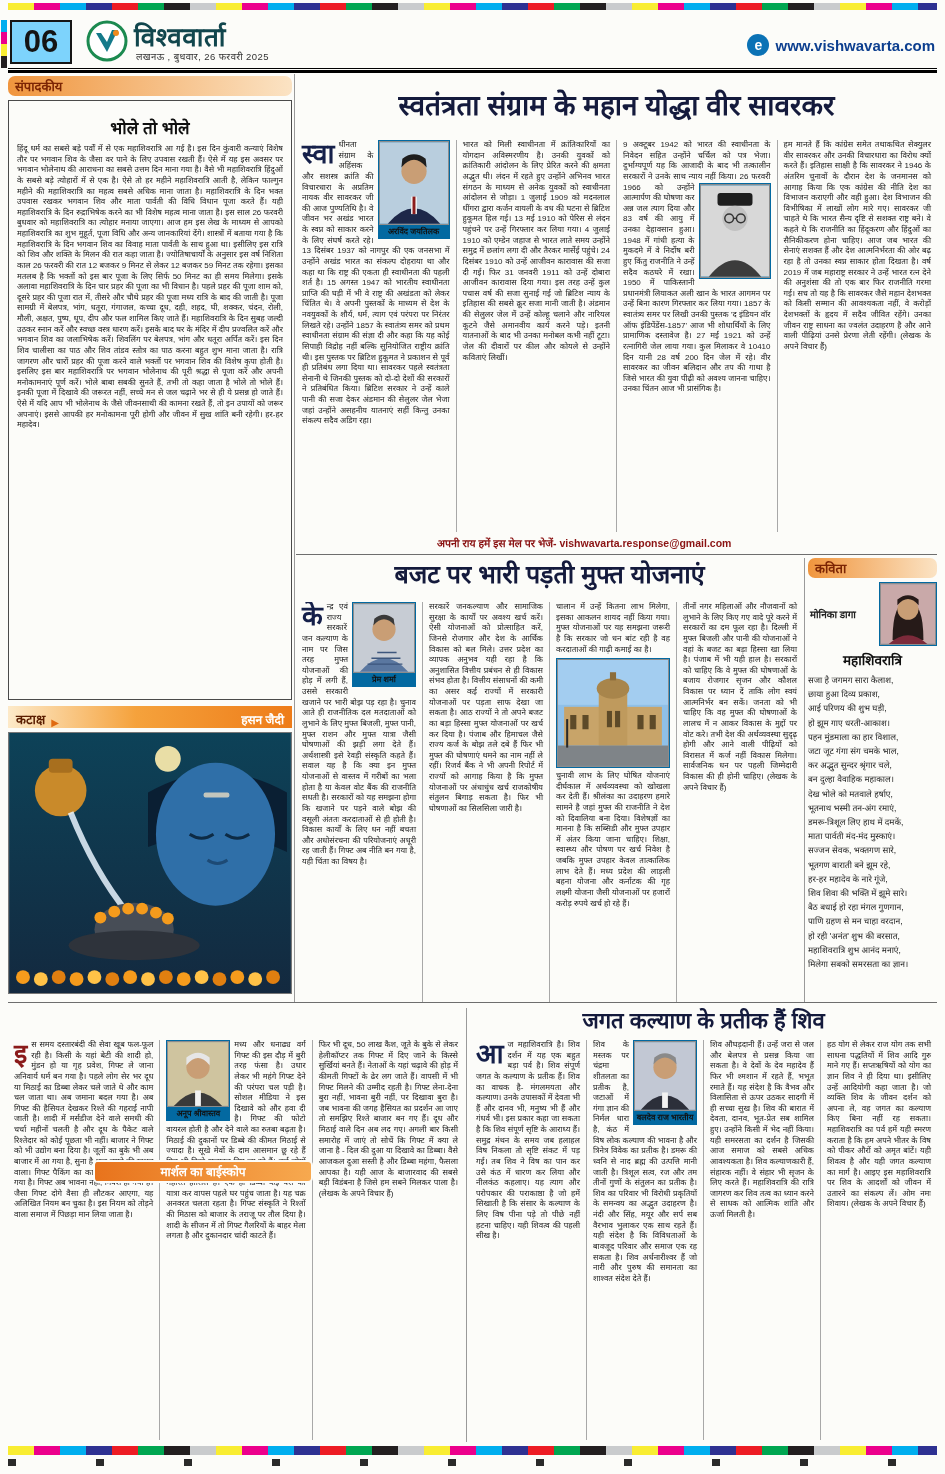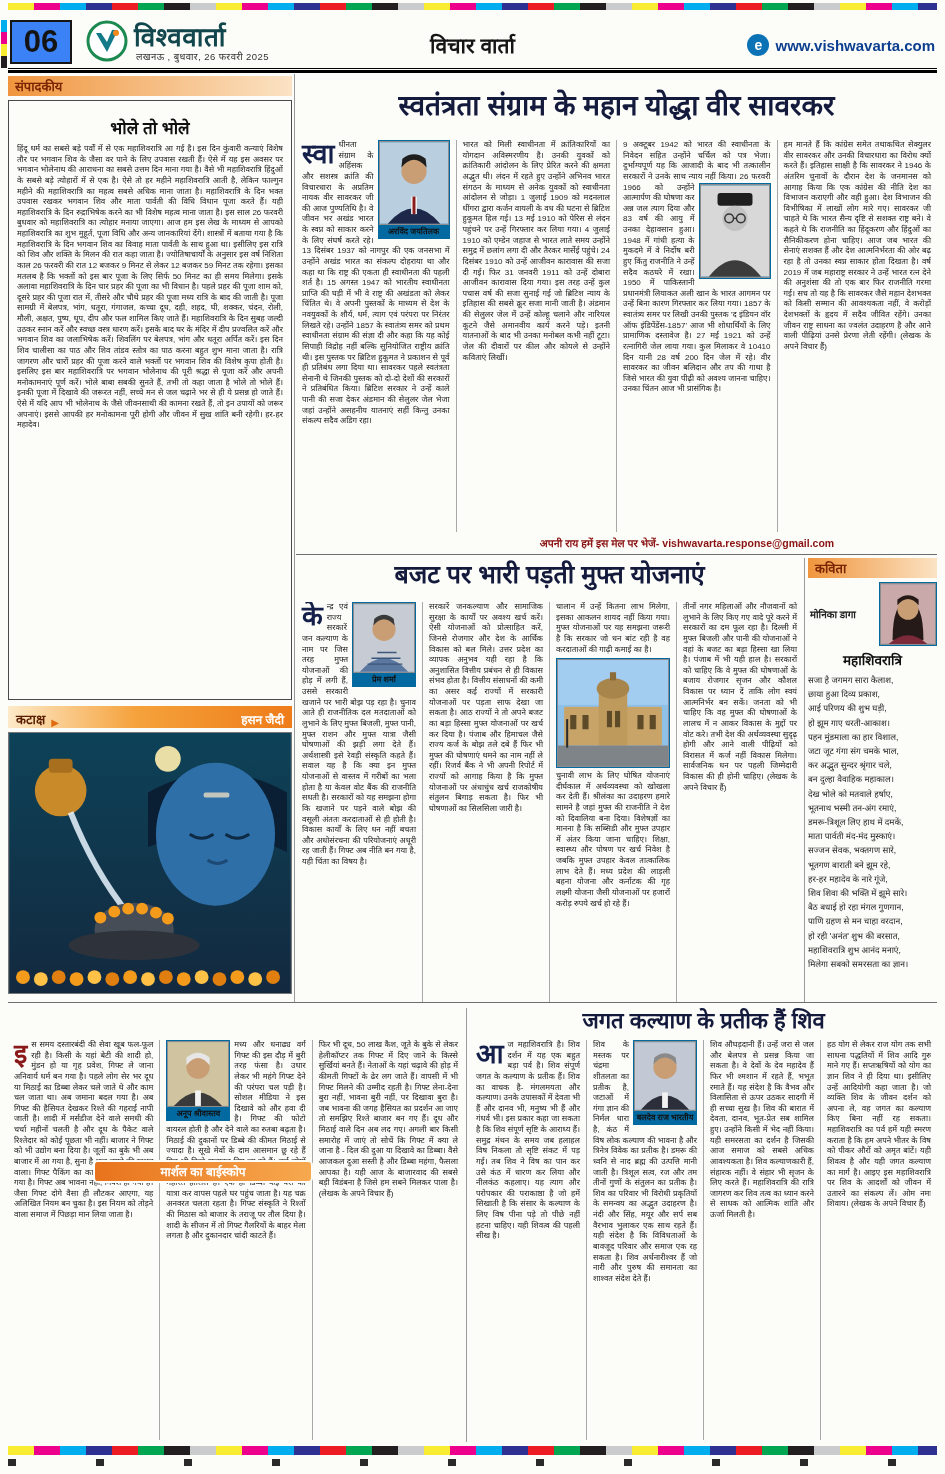--- a/index.html
+++ b/index.html
@@ -2,51 +2,51 @@
 <html><head>
 <meta charset="utf-8">
 <style>
   *{margin:0;padding:0;box-sizing:border-box;}
   html,body{background:#9a9a9a;}
   body{font-family:"Liberation Sans","DejaVu Sans",sans-serif;}
   .page{position:relative;width:945px;height:1474px;margin:0 auto;background:#fcfcf9;overflow:hidden;color:#1b1b1b;}
   .abs{position:absolute;}
   .cbar{background:repeating-linear-gradient(90deg,#f9ed32 0 26px,#ec008c 26px 52px,#00aeef 52px 78px,#2e3192 78px 104px,#ed1c24 104px 130px,#00a651 130px 156px,#231f20 156px 182px,#c9cbcd 182px 208px);}
   .vstrip{background:linear-gradient(#00aeef 0 25%,#ec008c 25% 50%,#f9ed32 50% 75%,#231f20 75% 100%);}
-  .pagenum{left:10px;top:20px;width:62px;height:44px;border:2px solid #161616;background:#3b82f6;display:flex;align-items:center;justify-content:center;font-size:31px;font-weight:bold;color:#141414;}
+  .pagenum{left:10px;top:20px;width:62px;height:44px;border:2px solid #161616;background:#7dd3fc;display:flex;align-items:center;justify-content:center;font-size:31px;font-weight:bold;color:#141414;}
   .logo{left:86px;top:20px;width:42px;height:42px;}
   .masthead{left:134px;top:18px;font-size:26px;font-weight:bold;color:#11464d;letter-spacing:.5px;}
   .dateline{left:136px;top:50px;font-size:9.5px;color:#333;letter-spacing:.4px;}
   .sectitle{left:0;top:31px;width:945px;text-align:center;font-size:21px;font-weight:bold;color:#151515;pointer-events:none;}
   .site{right:10px;top:34px;display:flex;align-items:center;gap:6px;font-size:15px;font-weight:bold;color:#0d3f8f;}
   .ecirc{width:22px;height:22px;border-radius:50%;background:#0b72b5;color:#fff;display:flex;align-items:center;justify-content:center;font-size:14px;font-weight:bold;}
   .mainrule{left:8px;top:68px;width:929px;height:5px;border-top:1px solid #000;border-bottom:3px solid #000;}
   .hrule{border-top:1px solid #6e6e6e;}
   .vrule{border-left:1px solid #9a9a9a;}
-  .orangebar{background:linear-gradient(90deg,#f0953d,#fbe3c4);display:flex;align-items:center;padding:0 7px;font-weight:bold;color:#7c2504;}
+  .orangebar{background:linear-gradient(90deg,#f0953d,#fbe3c4);display:flex;align-items:center;padding:0 7px;font-weight:bold;color:#7c2504;border-radius:7px;}
   .editbox{left:8px;top:100px;width:284px;height:600px;border:1px solid #4a4a4a;padding:5px 8px;overflow:hidden;}
   .edit-title{text-align:center;font-size:17px;font-weight:bold;color:#101010;margin:10px 0 5px;}
   .bodytext{font-size:8px;line-height:1.33;text-align:justify;color:#1c1c1c;}
   .headline{font-weight:bold;color:#141a3c;text-align:center;line-height:1.15;}
   .cols{display:flex;}
   .col{flex:1;padding:0 6px;font-size:8px;line-height:1.33;text-align:justify;overflow:hidden;color:#1c1c1c;}
   .col+.col{border-left:1px solid #a8a8a8;}
   .dropcap{float:left;font-weight:bold;font-size:27px;line-height:27px;margin:1px 4px 0 0;color:#15204a;}
   .dc-red{color:#8a1a1a;}
   .inset{background:#0369a1;padding:1px;border:0;}
   .inset svg{display:block;border:1px solid #8c8c8c;}
   .fr{float:right;margin:0 0 3px 4px;}
   .fl{float:left;margin:0 4px 3px 0;}
   .blk{margin:3px auto;width:100%;}
   .cap{font-size:8px;font-weight:bold;text-align:center;padding-top:2px;color:#111;}
   .kataksha{left:8px;top:706px;width:284px;height:22px;background:linear-gradient(90deg,#fdeac9 0%,#f5a23c 45%,#ee7c19 100%);display:flex;align-items:flex-end;padding:0 8px;}
   .kat-label{font-weight:bold;font-size:13px;color:#5a1d00;}
   .kat-arrow{color:#e06a10;font-size:10px;margin:0 6px;}
   .kat-author{margin-left:auto;color:#fff;font-weight:bold;font-size:12px;}
-  .emailnote{left:437px;top:536px;width:500px;text-align:center;font-size:10.5px;font-weight:bold;color:#8a1212;}
+  .emailnote{left:437px;top:536px;width:500px;text-align:left;font-size:10.5px;font-weight:bold;color:#8a1212;}
   .poemhead{left:808px;top:558px;width:129px;height:20px;font-size:13px;}
   .poem-body{left:808px;top:582px;width:129px;height:420px;overflow:hidden;}
   .poem-author-row{display:flex;align-items:center;gap:1px;margin-bottom:2px;}
   .poem-author{font-size:10px;font-weight:bold;color:#222;flex:1;text-align:left;padding-left:2px;}
   .poem-title{font-size:13.5px;font-weight:bold;text-align:center;color:#101010;margin:5px 0 4px;}
   .poem-line{font-size:8.5px;line-height:14.2px;color:#212121;}
   .marshal{left:95px;top:1162px;width:216px;height:19px;background:linear-gradient(90deg,#e8731c,#f7a94f);border-radius:3px;color:#fff;font-weight:bold;font-size:12px;display:flex;align-items:center;justify-content:center;box-shadow:0 0 0 2px #fcfcf9;}
   .bmarks{background:repeating-linear-gradient(90deg,#2a2a2a 0 8px,transparent 8px 88px);}
 </style>
 </head>
@@ -60,21 +60,20 @@
   <div class="abs pagenum">06</div>
   <div class="abs logo">
     <svg width="42" height="42" viewBox="0 0 42 42">
       <circle cx="21" cy="21" r="19" fill="#ffffff" stroke="#1c8a50" stroke-width="3"></circle>
       <path d="M10 13 L21 32 L32 10 L26 10 L21 22 L15 13 Z" fill="#147a8a"></path>
       <circle cx="30" cy="13" r="3" fill="#f08a1d"></circle>
     </svg>
   </div>
   <div class="abs masthead">विश्ववार्ता</div>
   <div class="abs dateline">लखनऊ , बुधवार, 26 फरवरी 2025</div>
-  <div class="abs sectitle">विचार वार्ता</div>
   <div class="abs site">
     <span class="ecirc">e</span>
     <span>www.vishwavarta.com</span>
   </div>
   <div class="abs mainrule"></div>
 
   <div class="abs orangebar" style="left:8px;top:76px;width:284px;height:20px;font-size:13px;">
     <span>संपादकीय</span>
   </div>
   <div class="abs editbox">

